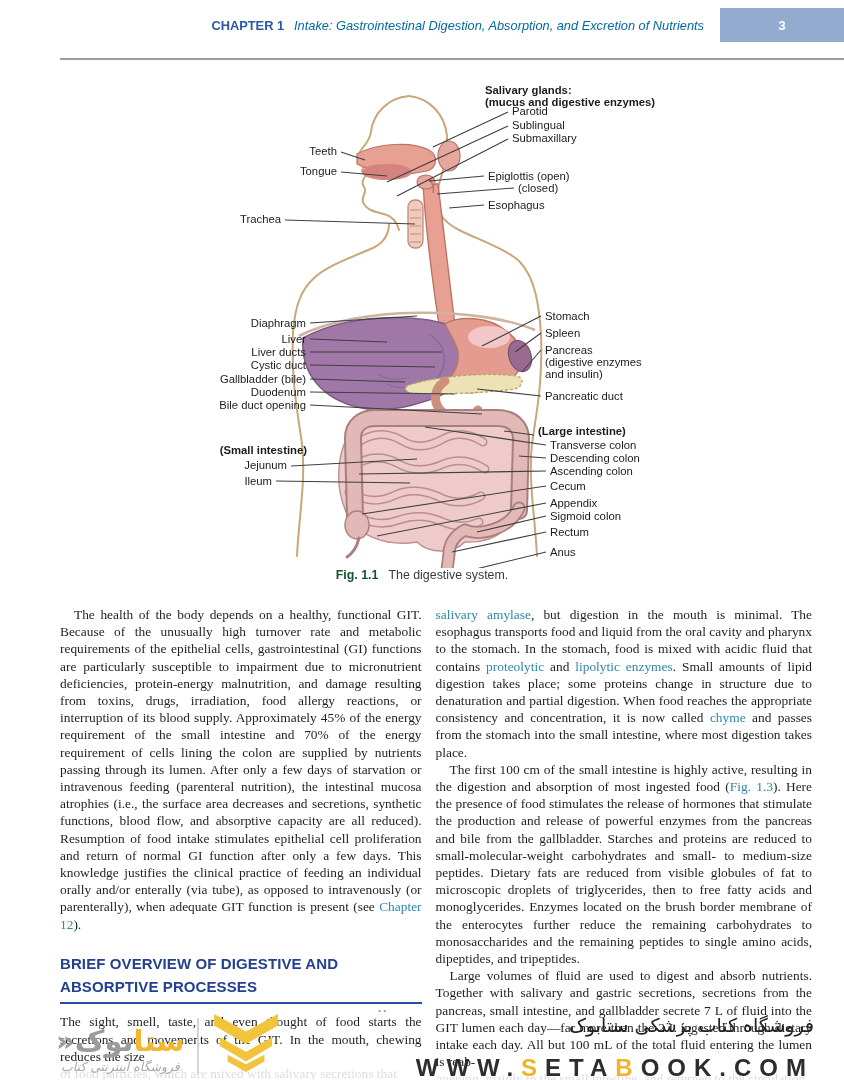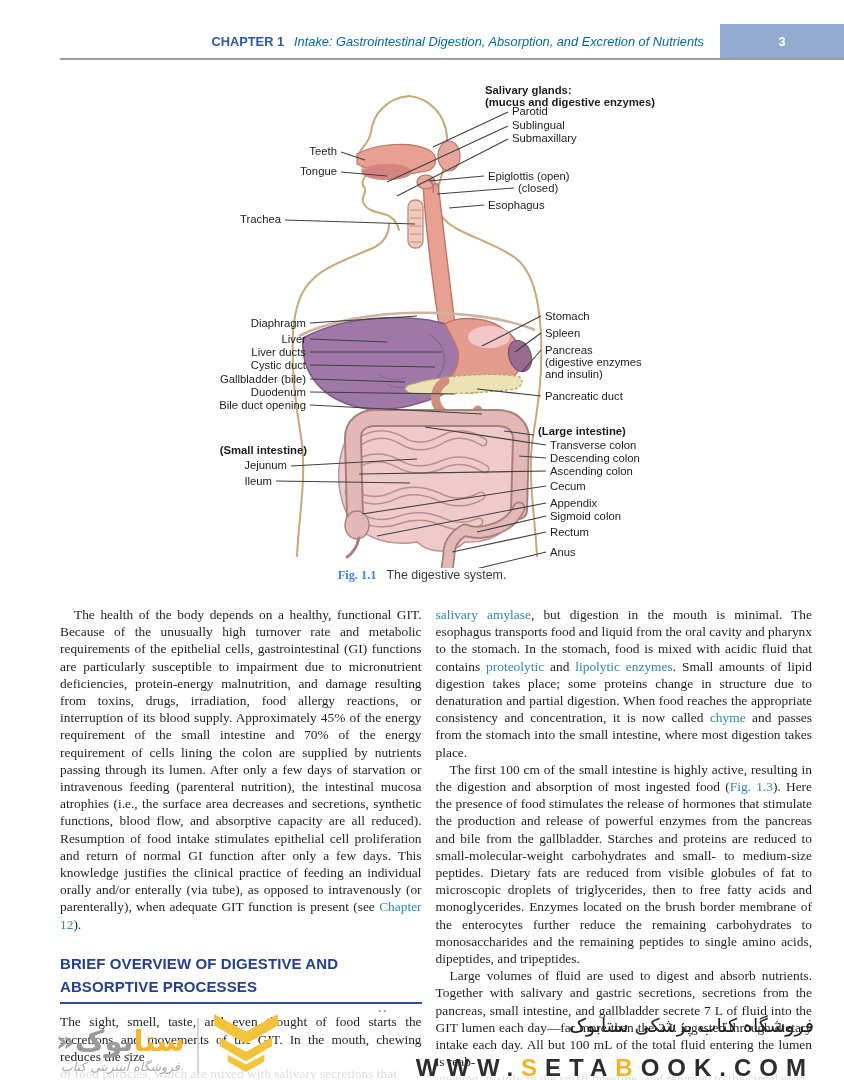--- a/index.html
+++ b/index.html
@@ -1,37 +1,37 @@
 <!DOCTYPE html>
 <html><head>
 <meta charset="utf-8">
 <style>
   html,body{margin:0;padding:0;background:#e8e8e8;}
   .page{position:relative;width:844px;height:1080px;background:#ffffff;overflow:hidden;
         font-family:"Liberation Serif",serif;color:#1f1f1f;}
 
   
-  .header-row{position:absolute;top:24px;left:0;right:0;height:34px;display:flex;align-items:center;}
+  .header-row{position:absolute;top:8px;left:0;right:0;height:34px;display:flex;align-items:center;}
   .header-title-group{margin-left:auto;display:flex;align-items:baseline;gap:10px;
         font-family:"Liberation Sans",sans-serif;font-size:12.8px;}
   .chapter-label{font-weight:bold;color:#2a58a6;}
   .chapter-title{color:#0369a1;font-style:italic;}
   .page-num-box{width:124px;height:34px;margin-left:16px;background:#92abce;color:#ffffff;
         display:flex;align-items:center;justify-content:center;
         font-family:"Liberation Sans",sans-serif;font-size:13px;font-weight:bold;}
   .header-rule{position:absolute;top:58px;left:60px;right:0;height:2px;background:#9c9c9c;}
 
   
   .figure-wrap{position:absolute;top:84px;left:57px;width:730px;height:484px;}
   .fig-label{font-family:"Liberation Sans",sans-serif;font-size:11.3px;fill:#1c1c1c;}
   .fig-label-bold{font-weight:bold;}
   .leader{stroke:#3f3f3f;stroke-width:1.1;fill:none;}
   .caption{position:absolute;top:568px;left:0;width:844px;text-align:center;
         font-family:"Liberation Sans",sans-serif;font-size:12.4px;color:#3a3a3a;}
-  .caption .cap-label{color:#3b82f6;font-weight:bold;margin-right:10px;font-family:Liberation Serif, serif;}
+  .caption .cap-label{color:#14532d;font-weight:bold;margin-right:10px;}
 
   
   .columns{position:absolute;top:606px;left:60px;width:752px;display:flex;gap:14px;}
   .col{font-size:13.4px;line-height:17.2px;text-align:justify;}
   .col-left{width:364px;}
   .col-right{width:379px;}
   .para{margin:0;}
   .indent{text-indent:14px;}
   .seg-link{color:#2e86ab;}
   .seg-hl{color:#f0b429;}

